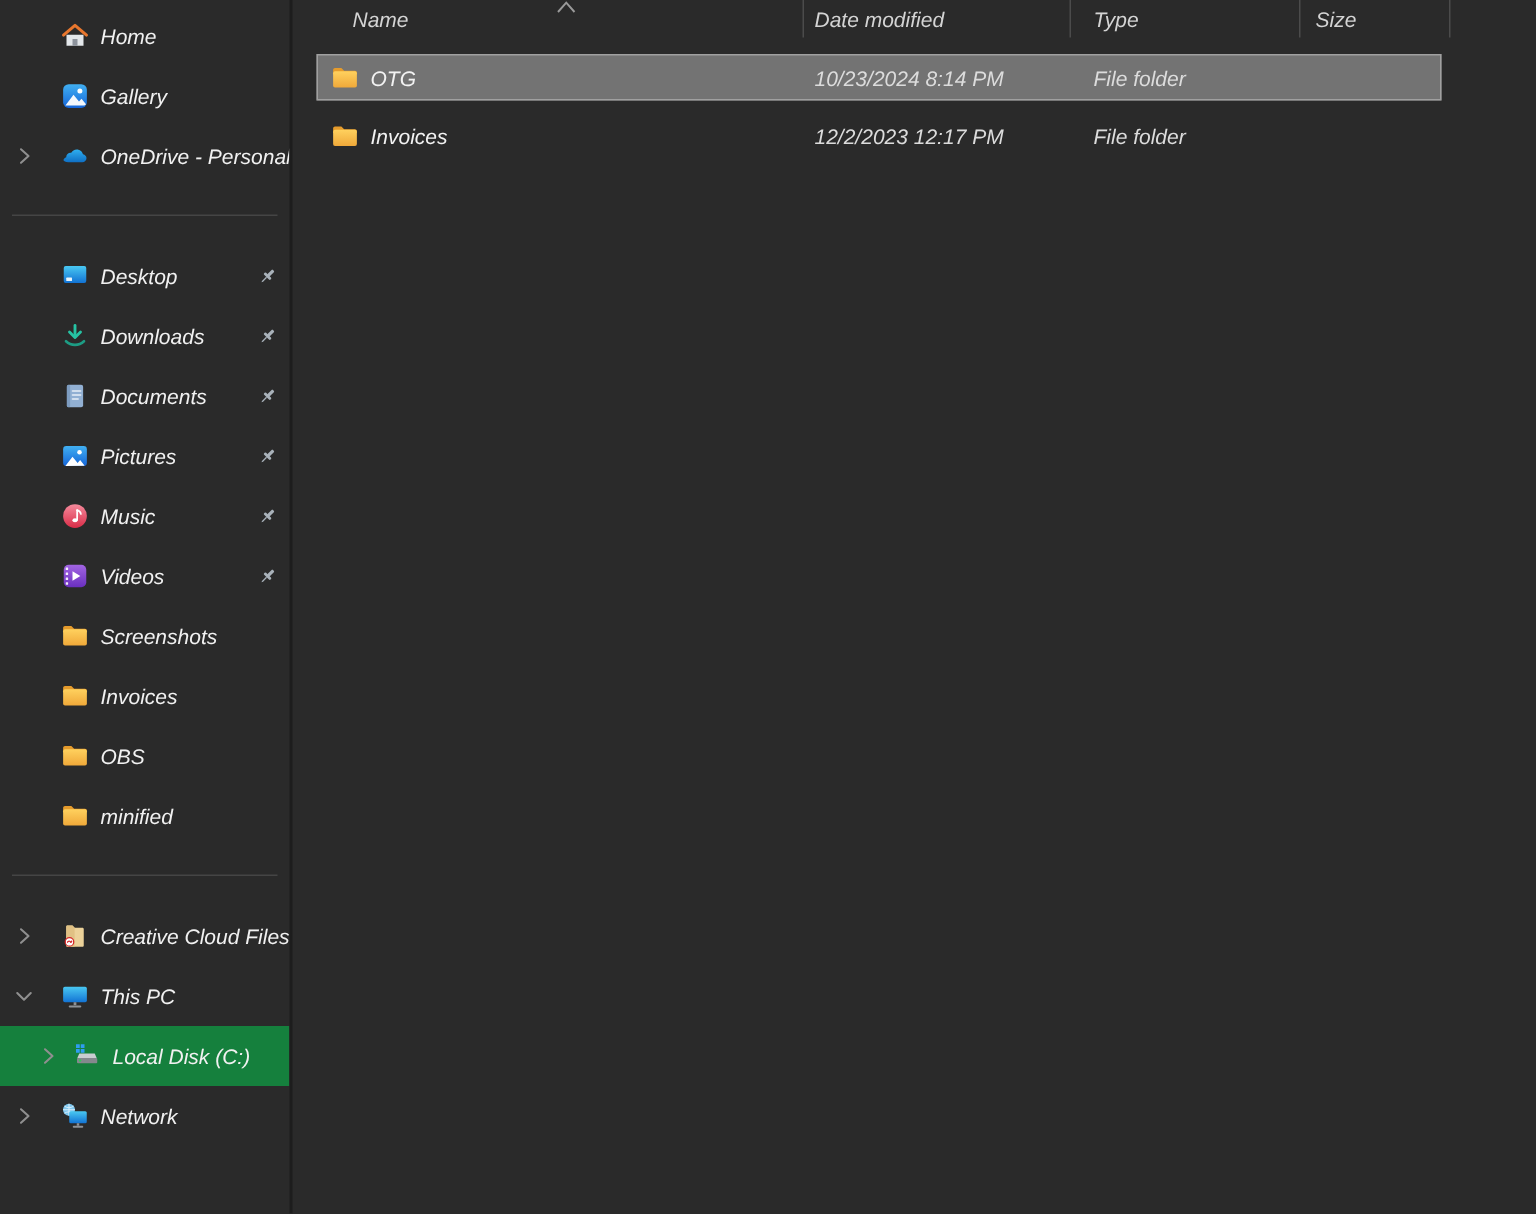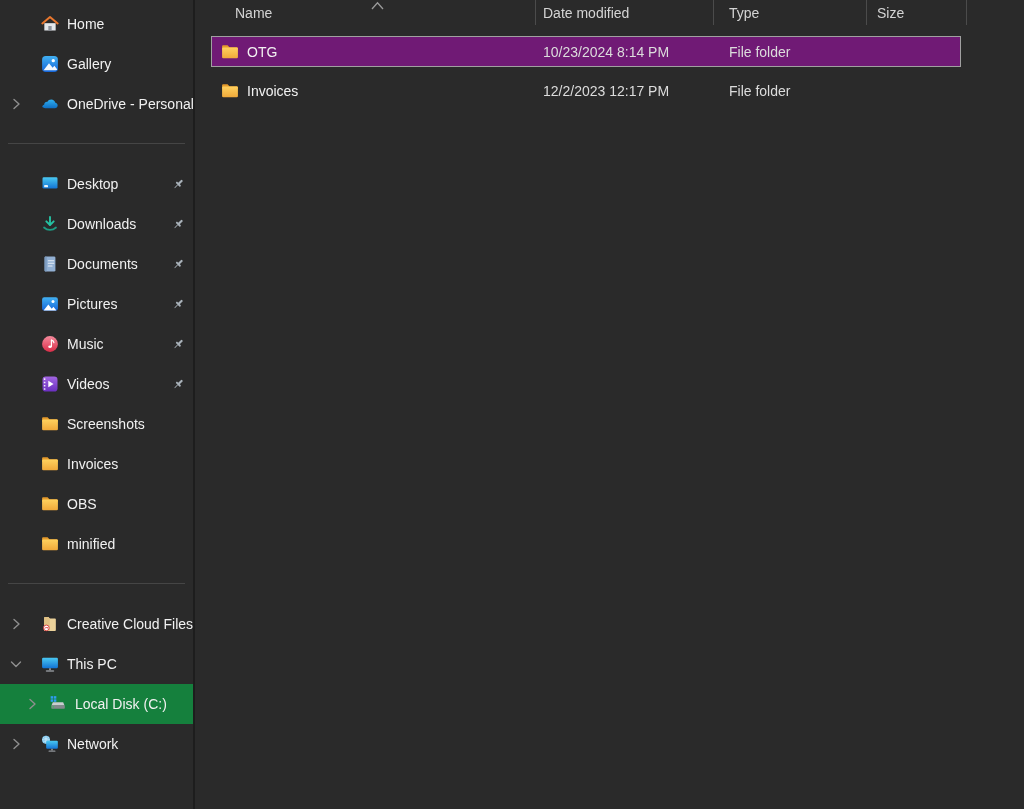--- a/index.html
+++ b/index.html
@@ -1,18 +1,18 @@
 <!DOCTYPE html>
 <html><head>
 <meta charset="utf-8">
 <style>
   * { margin:0; padding:0; box-sizing:border-box; }
   html,body { width:1024px; height:809px; overflow:hidden; }
   body { background:#2a2a2a; font-family:"Liberation Sans",sans-serif; color:#ededed; }
-  .app { position:relative; width:1024px; height:809px; }
+  .app { position:relative; width:1024px; height:809px;font-style:italic; }
 
   
   .sidebar { position:absolute; left:0; top:0; width:193px; height:809px; padding-top:4px; overflow:hidden; }
   .v-divider { position:absolute; left:193px; top:0; width:2px; height:809px; background:#1d1d1d; }
   .nav-item { position:relative; height:40px; display:flex; align-items:center; padding-left:8px; overflow:hidden; }
   .nav-item.selected { background:#15803d; }
   .nav-item .chev { width:16px; height:16px; flex:none; display:flex; align-items:center; justify-content:center; }
   .nav-item .icon { width:20px; height:20px; flex:none; margin-left:16px; display:flex; align-items:center; justify-content:center; }
   .nav-item .icon svg { width:20px; height:20px; }
   .nav-item .label { margin-left:7px; font-size:14px; color:#f1f1f1; white-space:nowrap; }
@@ -21,21 +21,21 @@
   .nav-item.indent .icon { margin-left:8px; }
   .h-divider { height:1px; width:177px; background:#454545; margin:19px 0 20px 8px; }
 
   
   .content { position:absolute; left:195px; top:0; width:829px; height:809px; overflow:hidden; }
   .col-label { position:absolute; top:5px; font-size:14px; color:#d4d4d4; white-space:nowrap; }
   .col-sep { position:absolute; top:0; width:1px; height:25px; background:#4b4b4b; }
   .sort-caret { position:absolute; left:176px; top:-4px; width:13px; height:9px; }
 
   .file-row { position:absolute; left:16px; width:750px; height:31px; display:flex; align-items:center; border:1px solid transparent; }
-  .file-row.selected { background:#701a75; border-color:#a0a0a0; }
+  .file-row.selected { background:#737373; border-color:#a0a0a0; }
   .file-row .row-icon { width:20px; height:20px; margin-left:8px; flex:none; }
   .file-row .row-icon svg { width:20px; height:20px; }
   .file-row .row-name { margin-left:7px; font-size:14px; color:#f2f2f2; }
   .file-row .row-date { position:absolute; left:331px; font-size:14px; color:#dcdcdc; }
   .file-row .row-type { position:absolute; left:517px; font-size:14px; color:#dcdcdc; }
   .file-row .row-size { position:absolute; left:664px; font-size:14px; color:#dcdcdc; }
 
   .defs-holder { position:absolute; width:0; height:0; overflow:hidden; }
 </style>
 </head>

